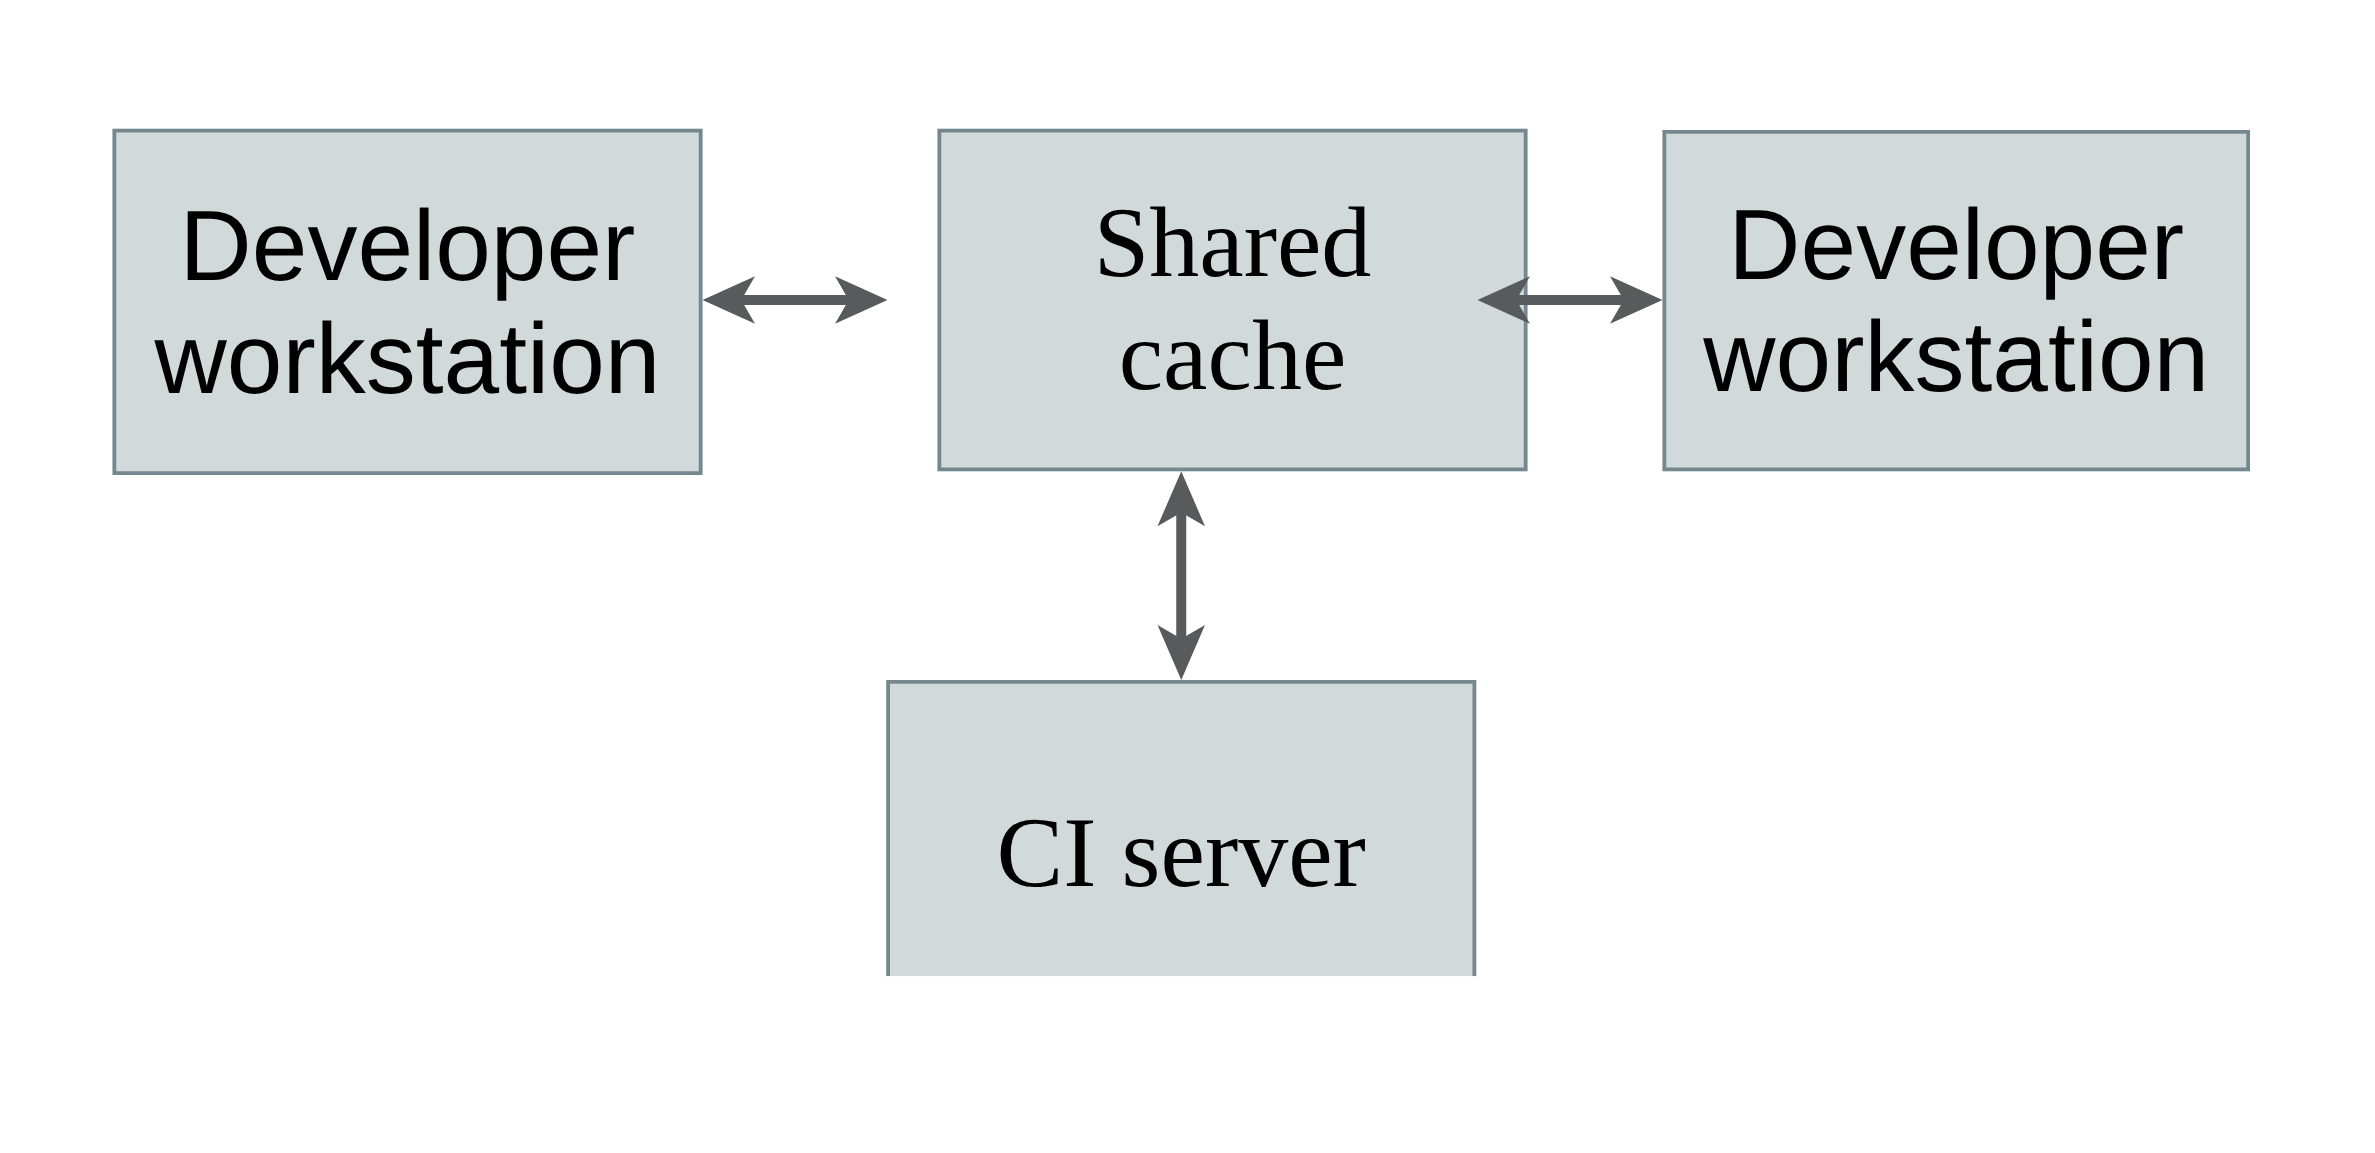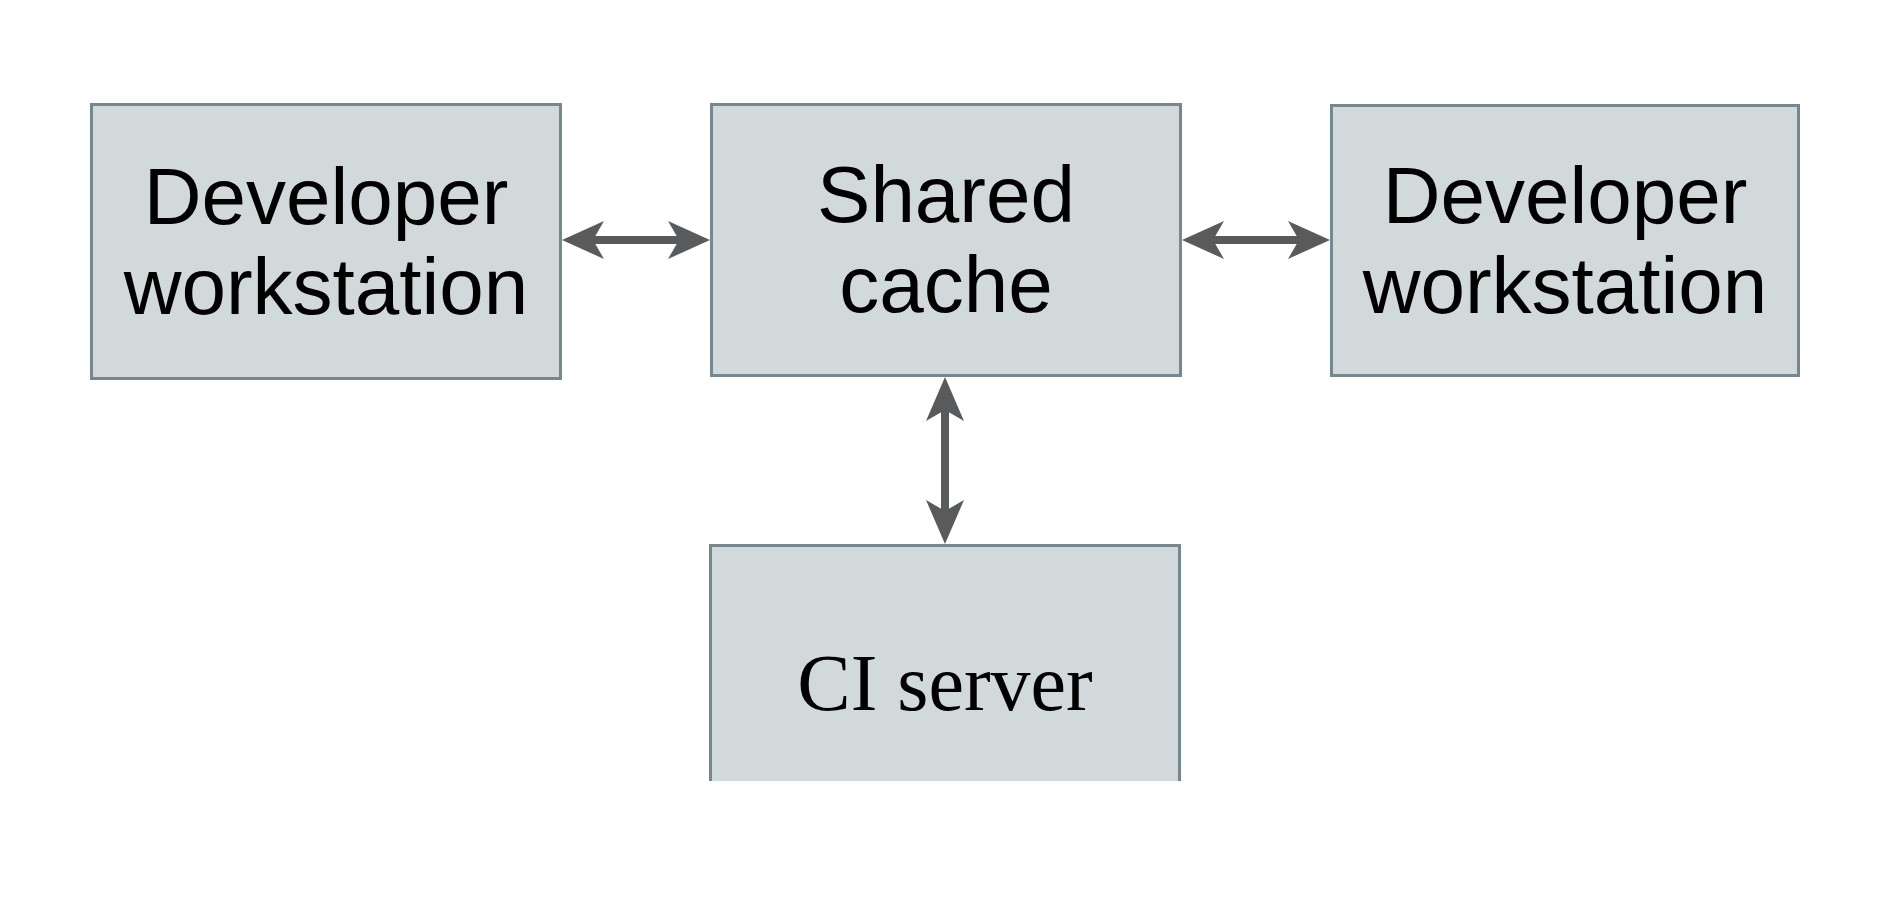--- a/index.html
+++ b/index.html
@@ -28,21 +28,21 @@
     justify-content: center;
     text-align: center;
   }
   .node-label {
     color: var(--text_color);
     font-size: 80px;
     line-height: 90px;
     white-space: pre-line;
   }
   #node-dev-left  { left: 90px;   top: 103px; width: 472px; height: 277px; }
-  #node-cache     { left: 710px;  top: 103px; width: 472px; height: 274px; }
+  #node-cache     { left: 750px;  top: 103px; width: 472px; height: 274px; font-family: Liberation Serif, serif; }
   #node-dev-right { left: 1330px; top: 104px; width: 470px; height: 273px; }
   #node-ci        { left: 709px;  top: 544px; width: 472px; height: 277px; font-family: Liberation Serif, serif; }
   .arrow { position: absolute; }
   #arrow-left   { left: 562px;  top: 210px; }
   #arrow-right  { left: 1182px; top: 210px; }
   #arrow-down   { left: 915px;  top: 377px; }
   .arrow line    { stroke: var(--arrow_color); stroke-width: 8; }
   .arrow polygon { fill: var(--arrow_color); }
 </style>
 </head>

